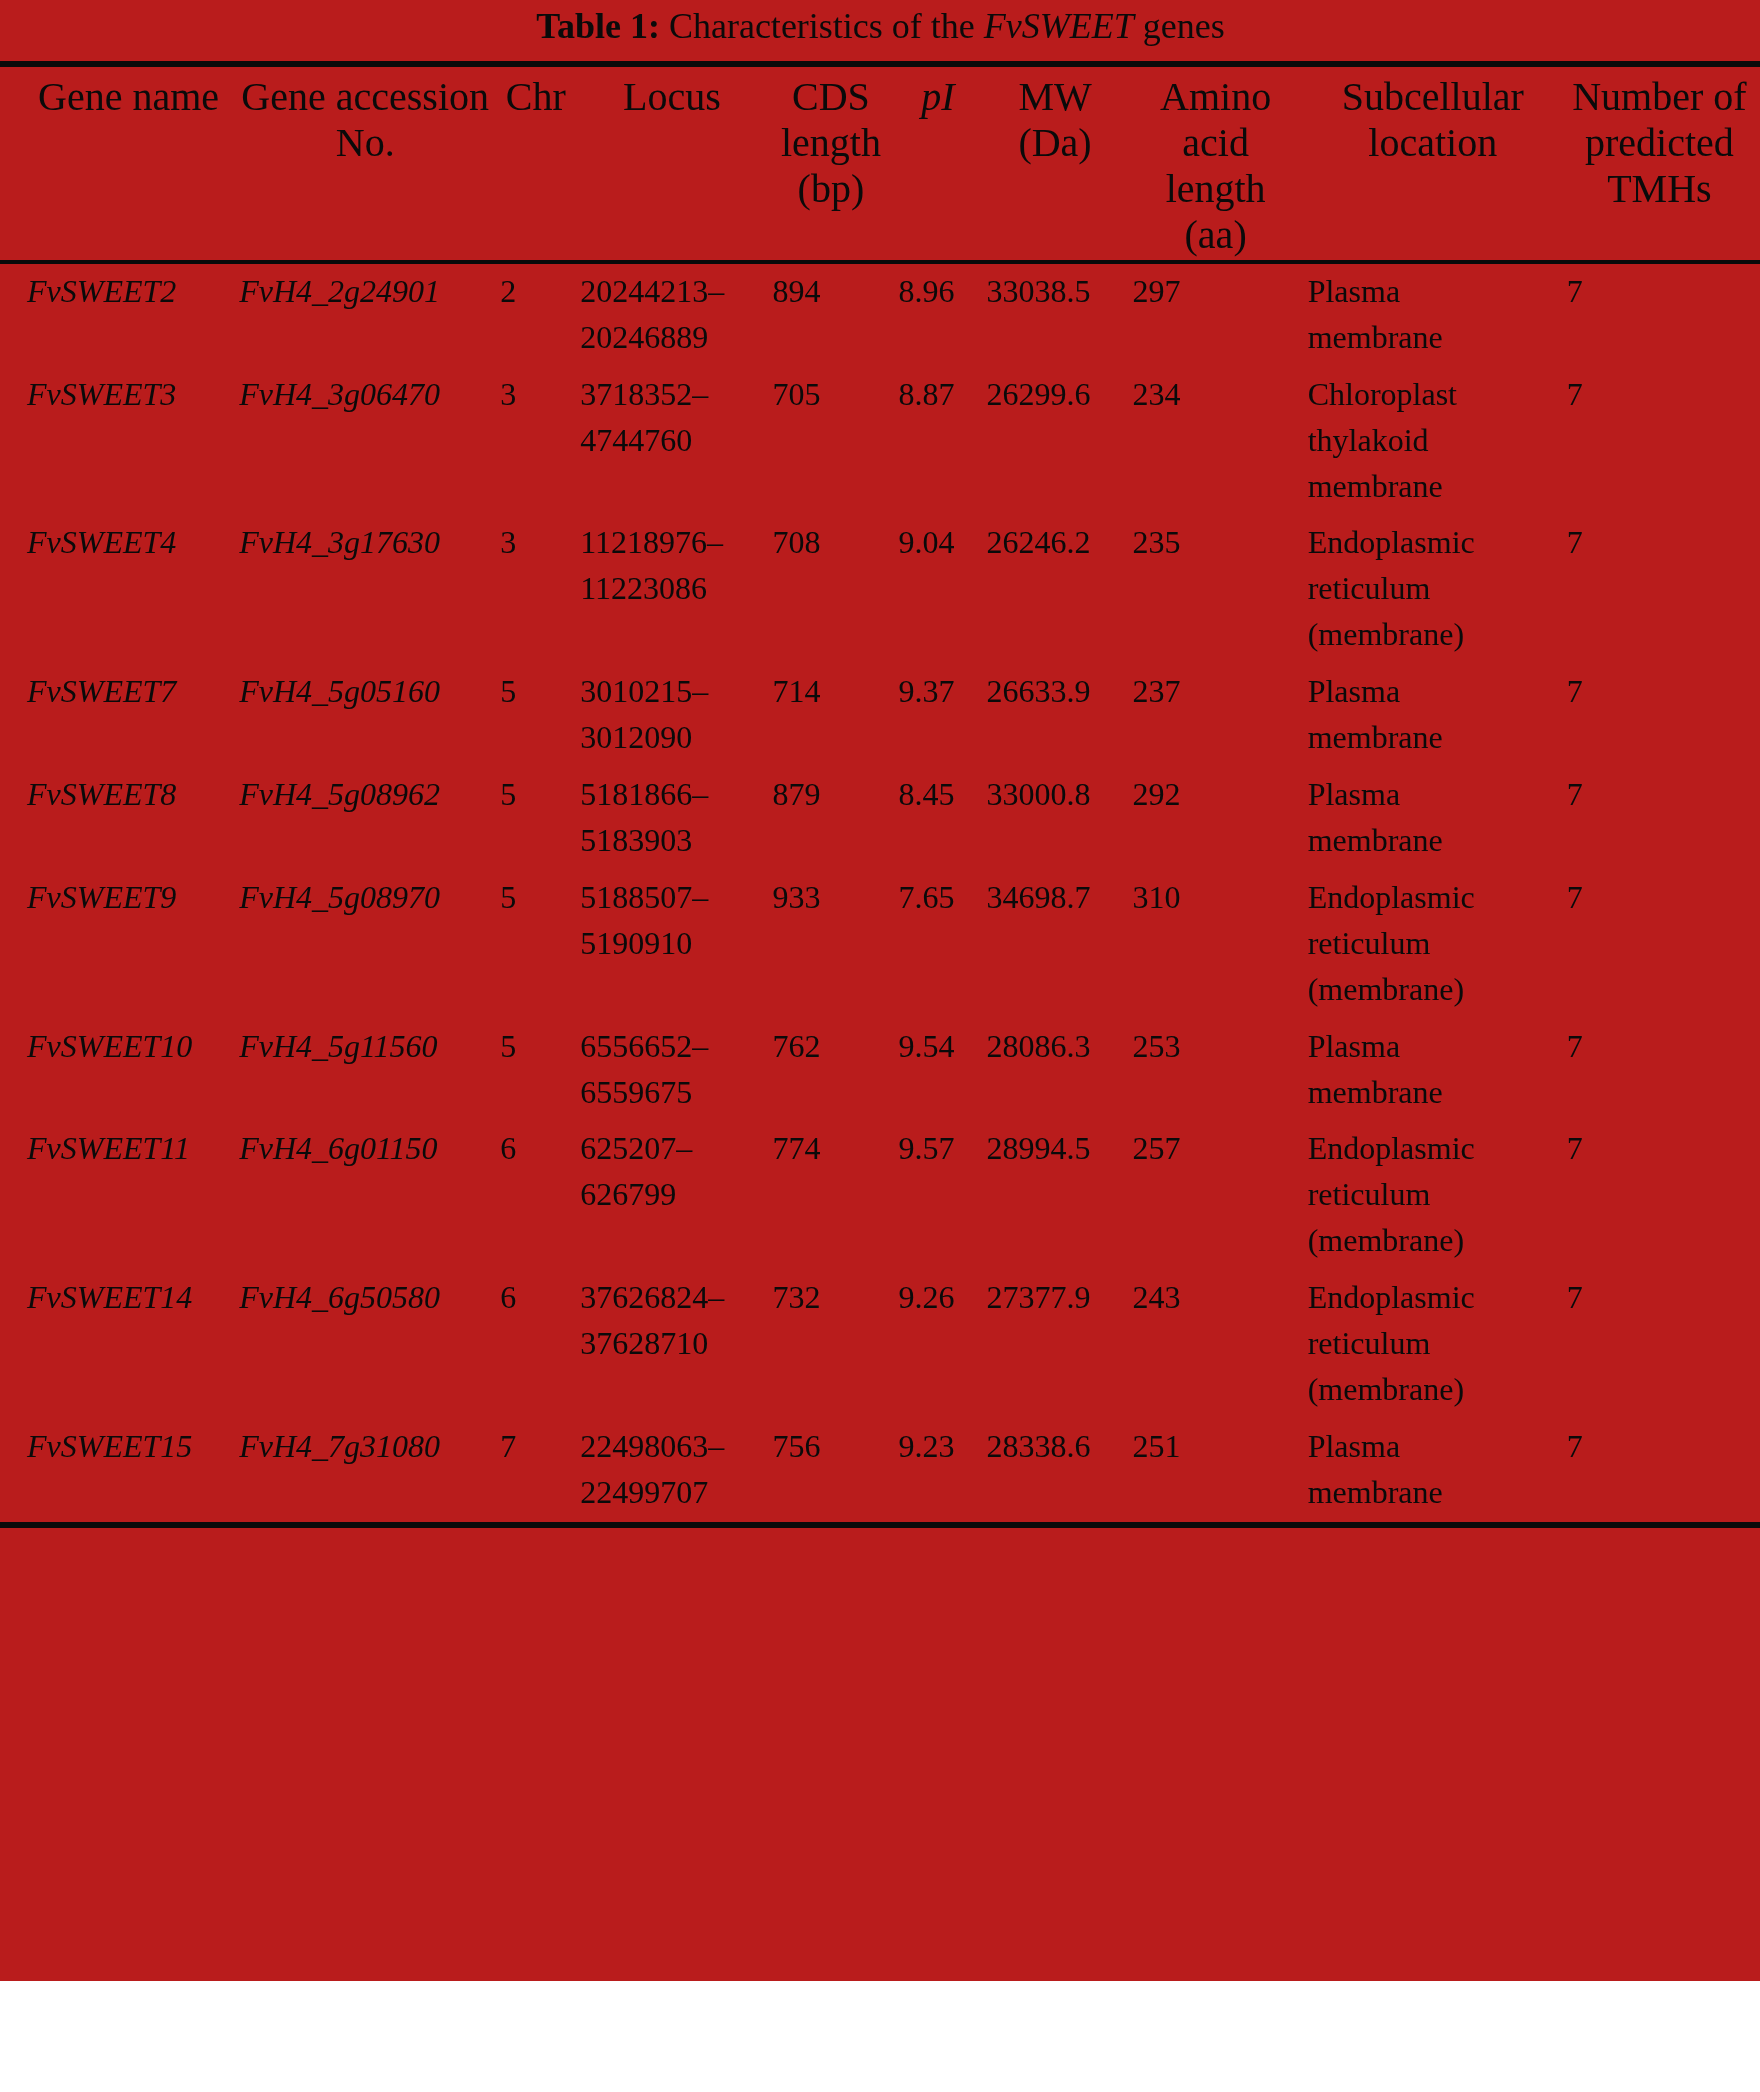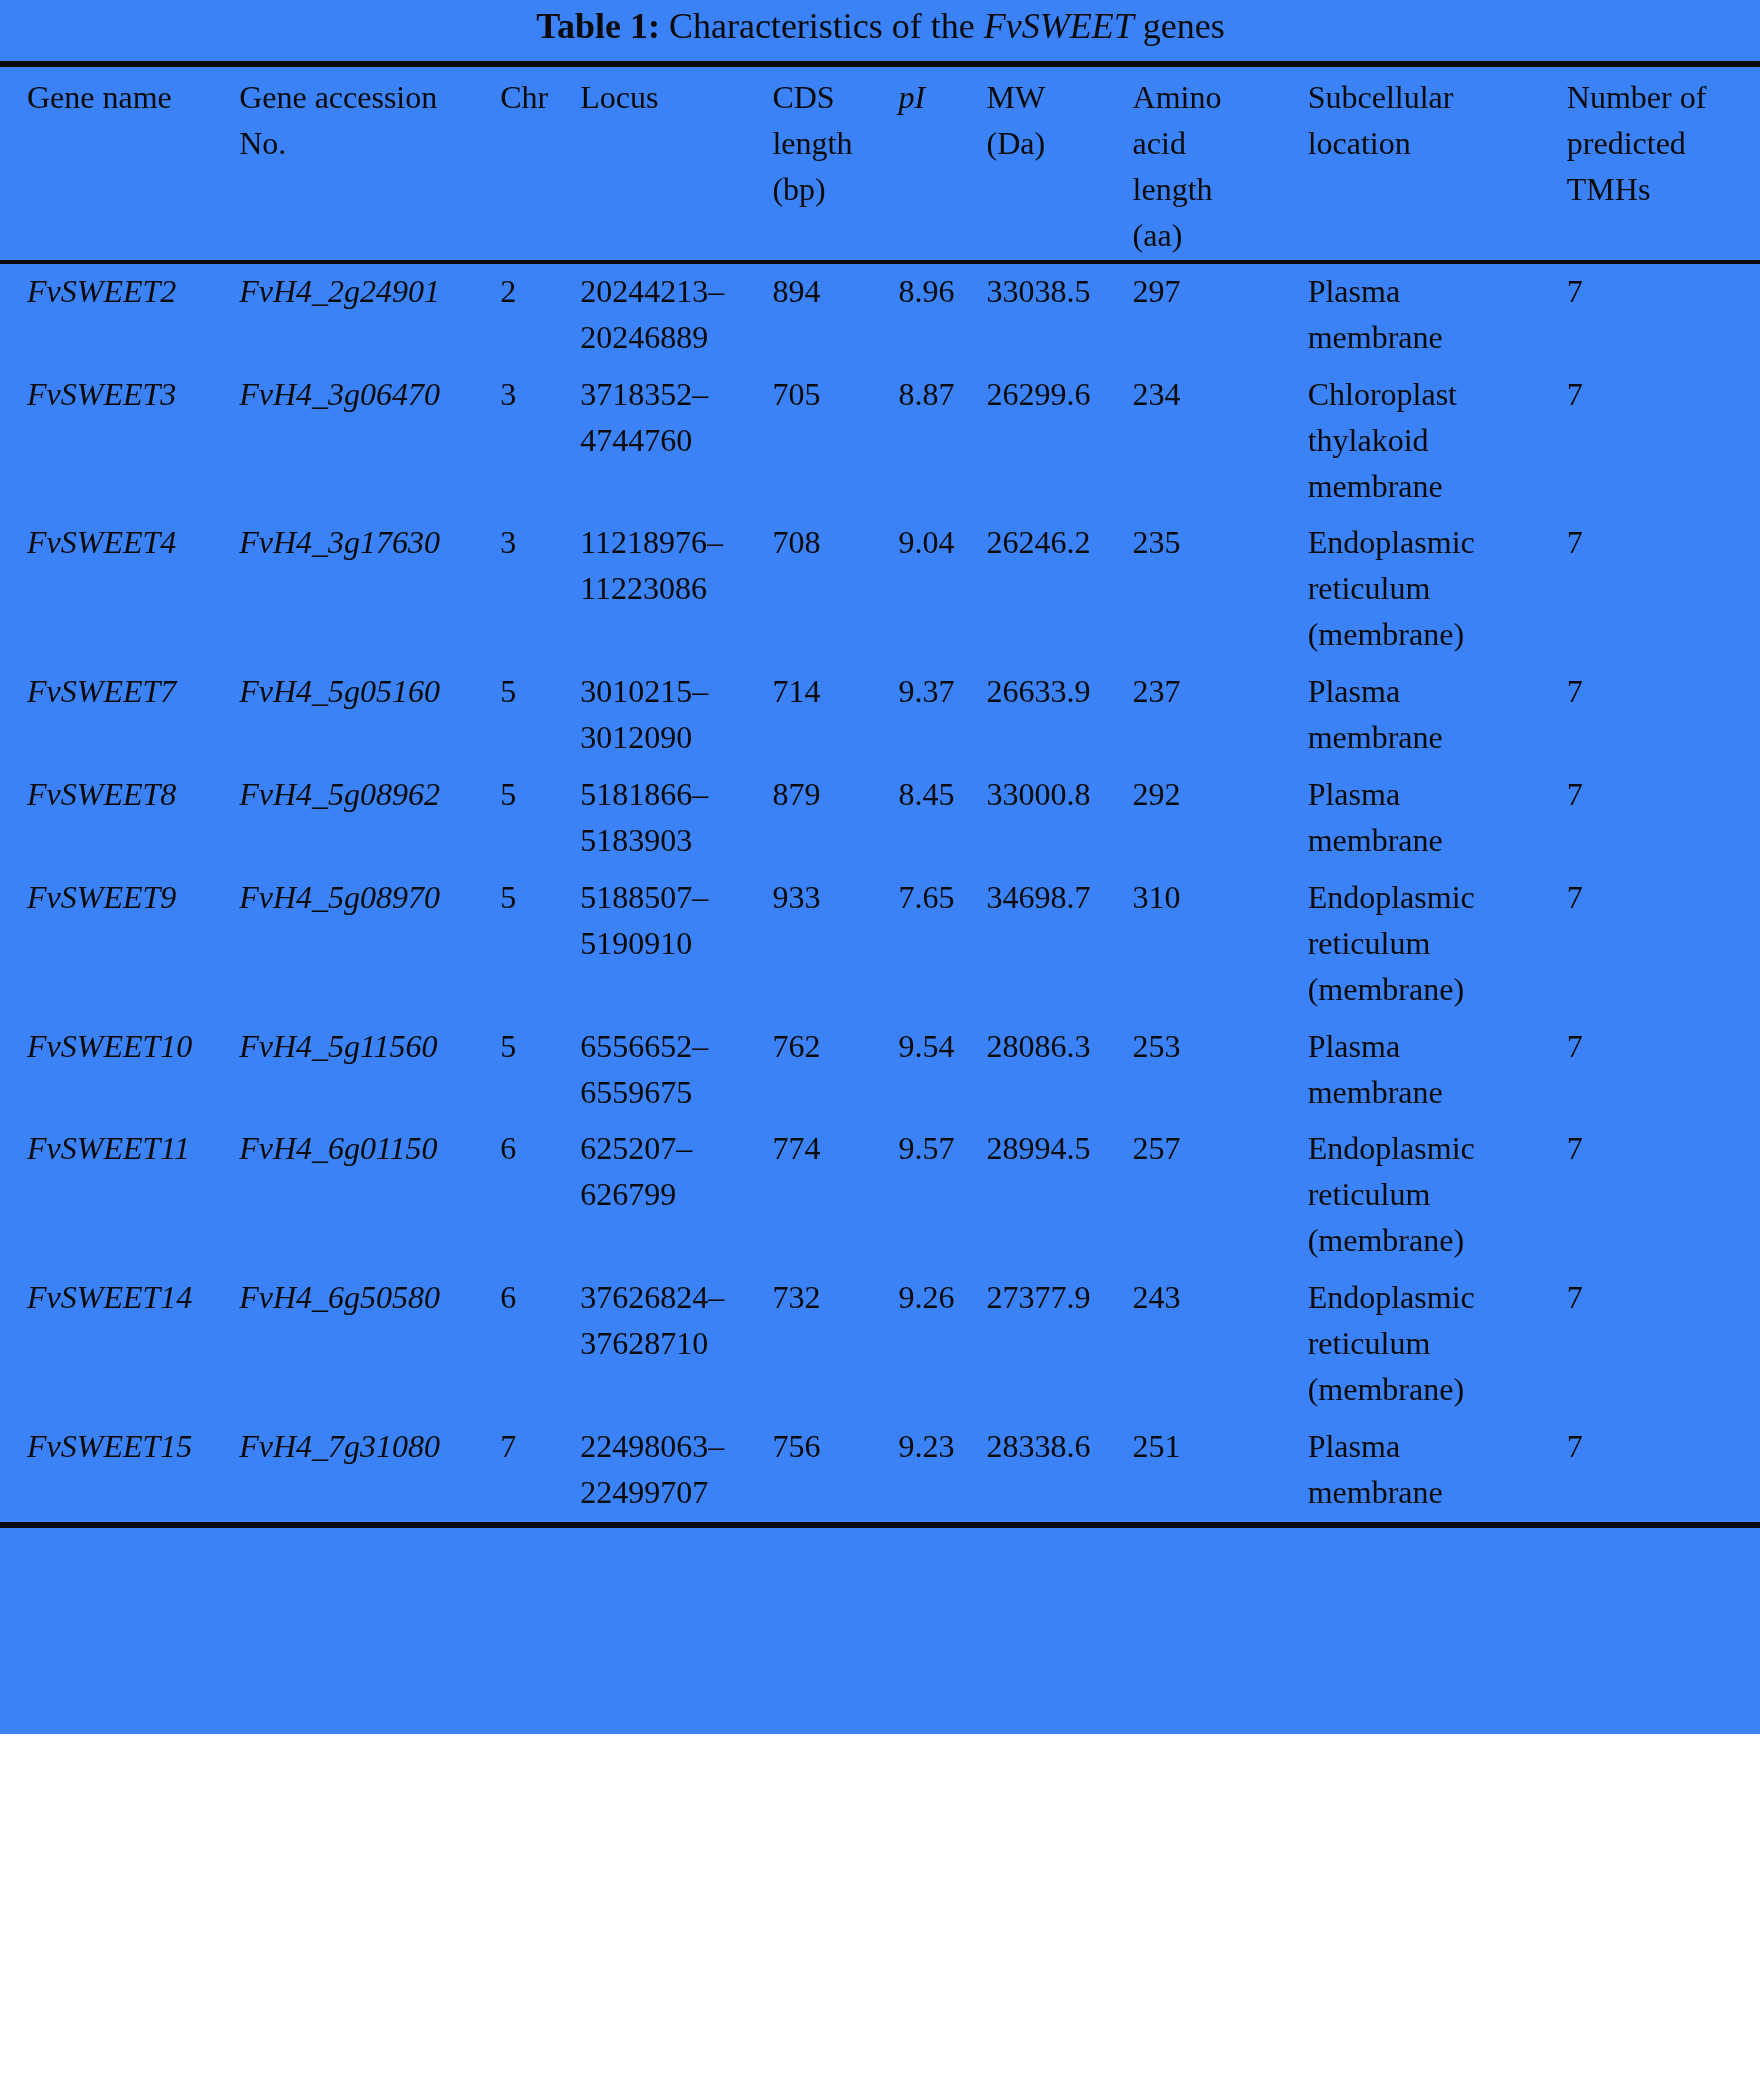--- a/index.html
+++ b/index.html
@@ -5,22 +5,22 @@
   html, body {
     margin: 0;
     padding: 0;
     background: #ffffff;
     color: #0a0a0a;
     font-family: "Liberation Serif", "DejaVu Serif", serif;
   }
   .page {
     position: relative;
     width: 1761px;
-    height: 1734px;
-    background: #3b82f6;
+    height: 1981px;
+    background: #b91c1c;
     overflow: hidden;
   }
   .caption {
     height: 55px;
     padding-top: 6.3px;
     text-align: center;
     font-size: 36px;
     line-height: 41px;
     white-space: nowrap;
   }
@@ -29,23 +29,23 @@
 
   table.gene-table {
     width: 1761px;
     border-collapse: collapse;
     table-layout: fixed;
     border-top: 6.3px solid #0a0a0a;
     border-bottom: 6.3px solid #0a0a0a;
   }
   thead th {
     vertical-align: top;
-    text-align: left;
+    text-align: center;
     font-weight: normal;
-    font-size: 32px;
+    font-size: 40px;
     line-height: 46px;
     padding: 6.3px 9px 2.7px 0;
     white-space: pre-line;
     border-bottom: 4.5px solid #0a0a0a;
   }
   tbody td {
     vertical-align: top;
     text-align: left;
     font-size: 32px;
     line-height: 46px;

